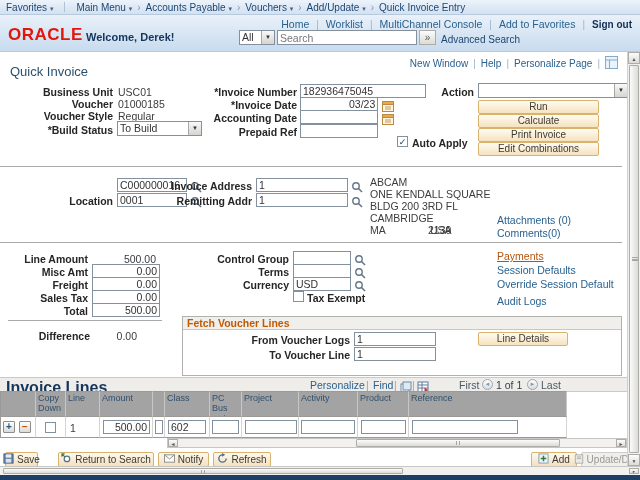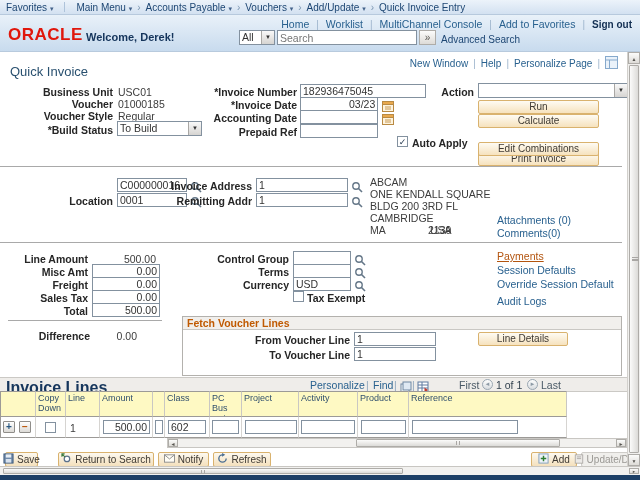--- a/index.html
+++ b/index.html
@@ -38,21 +38,21 @@
   .icon{position:absolute;cursor:pointer;}
   .hrline{position:absolute;height:1px;background:#a9a9a9;}
 
   
   .fetchbox{position:absolute;left:182px;top:316px;width:440px;height:60px;border:1px solid #b3b1ad;background:#fff;}
   .fetchhdr{height:13px;background:#f1efec;border-bottom:1px solid #c9c7c3;font-size:10.5px;font-weight:bold;color:#c05a02;padding:0 4px;line-height:13px;}
 
   
   .seclbar{position:absolute;left:0;top:377px;width:627px;height:15px;background:#efedea;border-top:1px solid #cbc9c5;border-bottom:1px solid #cbc9c5;}
   .secl-title{position:absolute;left:6px;top:1px;font-size:16px;font-weight:bold;color:#16365c;}
-  .gh{position:absolute;top:391px;height:26px;background:#fef9c3;border-right:1px solid #c9c7c3;border-bottom:1px solid #9c9a97;border-top:1px solid #9c9a97;font-size:9px;color:#31506e;padding:1px 2px;line-height:1.15;overflow:hidden;}
+  .gh{position:absolute;top:391px;height:26px;background:#a3a3a3;border-right:1px solid #c9c7c3;border-bottom:1px solid #9c9a97;border-top:1px solid #9c9a97;font-size:9px;color:#31506e;padding:1px 2px;line-height:1.15;overflow:hidden;}
   .gc{position:absolute;top:417px;height:21px;background:#fff;border-right:1px solid #d6d4d1;border-bottom:1px solid #9c9a97;}
   .gbtn{position:absolute;width:12px;height:12px;border:1px solid #8f8d89;background:linear-gradient(#fefefe,#dcdad6);font-size:10px;line-height:9px;text-align:center;border-radius:1px;cursor:pointer;font-weight:bold;}
   .plus{color:#27567f;}
   .minus{color:#b85408;}
   .pgc{position:absolute;width:11px;height:11px;border-radius:50%;border:1px solid #9aa7b2;background:linear-gradient(#fdfdfd,#d9dde0);color:#8d9aa6;font-size:6px;line-height:9px;text-align:center;cursor:pointer;}
 
   
   .tbtn{position:absolute;top:452px;height:15px;background:linear-gradient(#fdf9f0,#f4e0bc);border:1px solid #d9b26e;border-radius:2px;font-size:10px;color:#3f3a33;display:flex;align-items:center;justify-content:center;gap:3px;cursor:pointer;}
   .tbtn.disabled{background:#f0efec;border-color:#cfcdc9;color:#9a9894;cursor:default;}
 
@@ -162,21 +162,21 @@
   <div class="chk" style="left:397px;top:136px;"><span>✓</span></div>
   <div class="lb" style="left:412px;top:137px;text-align:left;">Auto Apply</div>
 
   <div class="lb" style="left:390px;width:84px;top:86px;">Action</div>
   <div class="combo" style="left:478px;top:83px;width:150px;">
     <span class="cv"></span>
     <span class="cb">▼</span>
   </div>
   <div class="btn" style="left:478px;top:100px;width:121px;">Run</div>
   <div class="btn" style="left:478px;top:114px;width:121px;">Calculate</div>
-  <div class="btn" style="left:478px;top:128px;width:121px;margin-top:24px;">Print Invoice</div>
+  <div class="btn" style="left:478px;top:128px;width:121px;">Print Invoice</div>
   <div class="btn" style="left:478px;top:142px;width:121px;">Edit Combinations</div>
 
   <div class="hrline" style="left:0;top:166px;width:622px;"></div>
 
   <input class="tx" style="left: 117px; top: 178px; width: 70px;" value="C000000016">
   <span class="icon" style="left:190px;top:179px;"><svg width="12" height="12" viewBox="0 0 12 12">
         <circle cx="5" cy="5" r="3.2" fill="#fff" stroke="#647687" stroke-width="1.4"></circle>
         <line x1="7.5" y1="7.5" x2="11" y2="11" stroke="#647687" stroke-width="1.6"></line>
       </svg></span>
   <div class="lb" style="left:0;width:113px;top:195px;">Location</div>
@@ -248,21 +248,21 @@
   <div class="lb" style="left:307px;top:292px;text-align:left;">Tax Exempt</div>
 
   <div class="lnk" style="left:497px;top:250px;color:#b3540e;text-decoration:underline;">Payments</div>
   <div class="lnk" style="left:497px;top:264px;">Session Defaults</div>
   <div class="lnk" style="left:497px;top:278px;">Override Session Default</div>
   <div class="lnk" style="left:497px;top:295px;">Audit Logs</div>
 
   <div class="fetchbox">
     <div class="fetchhdr">Fetch Voucher Lines</div>
   </div>
-  <div class="lb" style="left:200px;width:150px;top:334px;">From Voucher Line</div>
+  <div class="lb" style="left:200px;width:150px;top:334px;">From Voucher Logs</div>
   <input class="tx" style="left: 354px; top: 332px; width: 82px;" value="1">
   <div class="lb" style="left:200px;width:150px;top:349px;">To Voucher Line</div>
   <input class="tx" style="left: 354px; top: 347px; width: 82px;" value="1">
   <div class="btn" style="left:478px;top:332px;width:90px;">Line Details</div>
 
   <div class="seclbar">
     <span class="secl-title">Invoice Lines</span>
     <span class="lnk" style="left:310px;top:1px;">Personalize</span>
     <span class="vl" style="left:366px;top:1px;color:#8fa6bd;">|</span>
     <span class="lnk" style="left:373px;top:1px;">Find</span>

